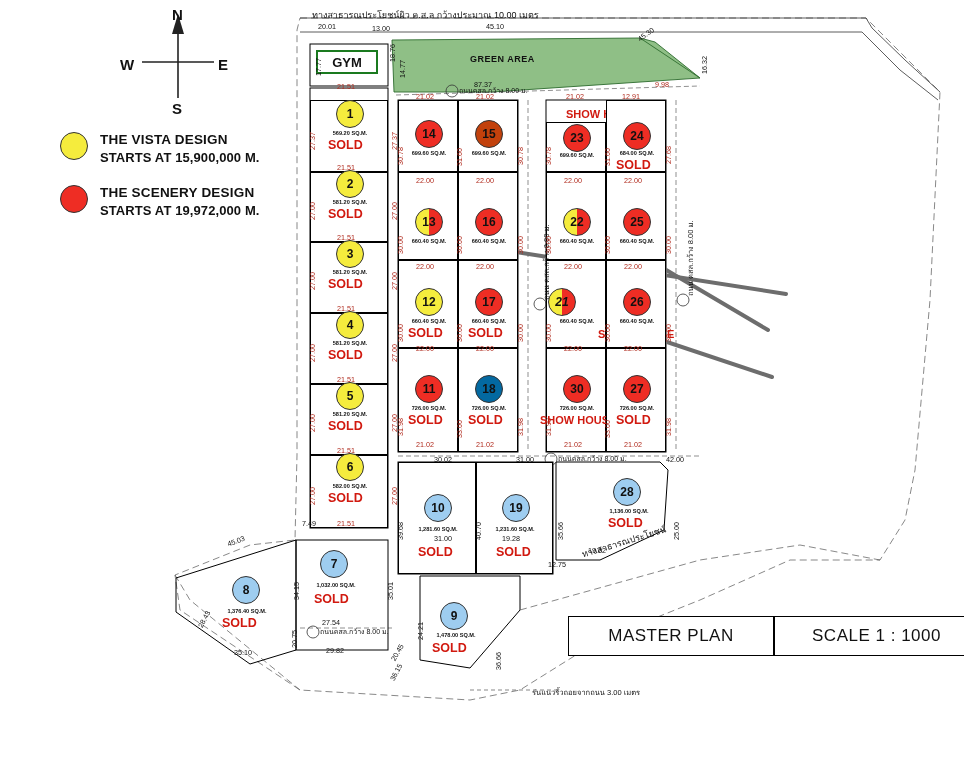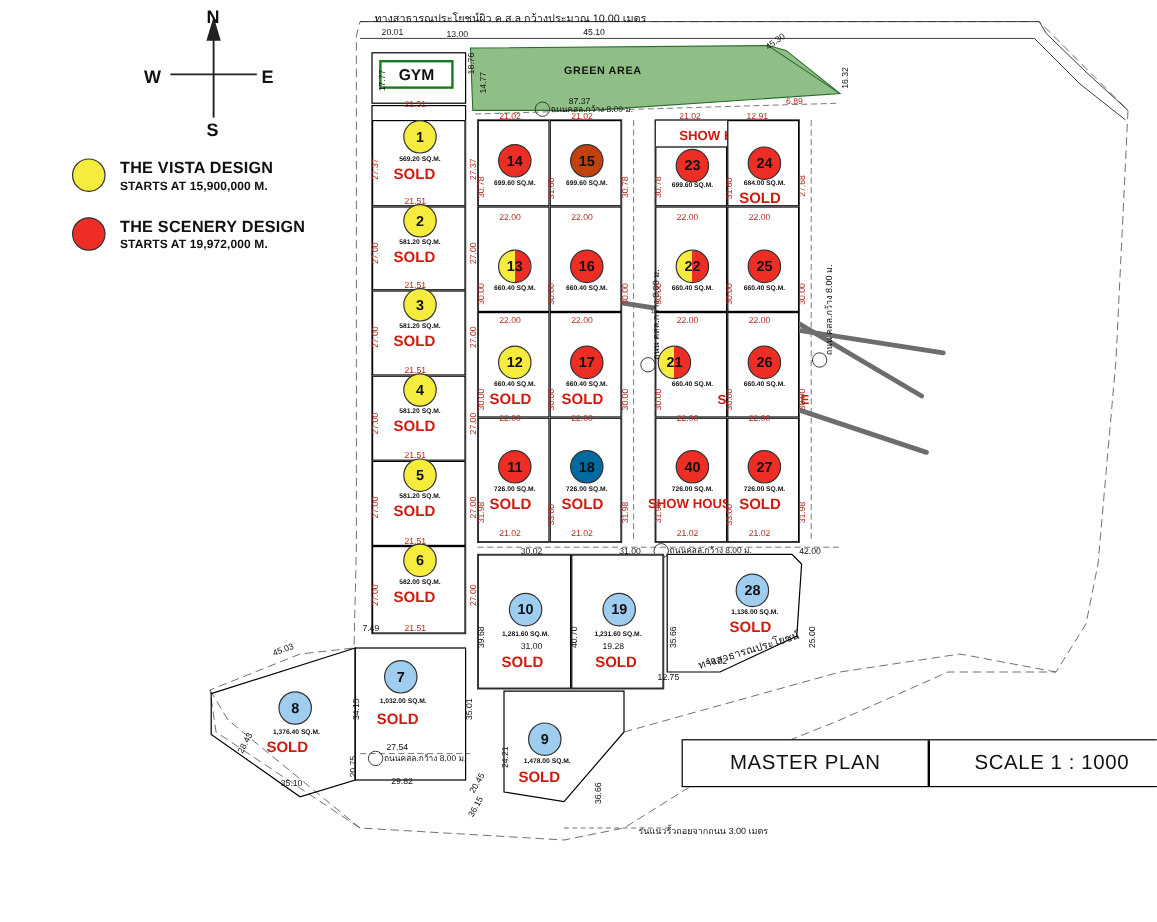--- a/index.html
+++ b/index.html
@@ -10,21 +10,21 @@
   svg{position:absolute;left:0;top:0;width:964px;height:768px;overflow:visible;}
 
   
   .compass-letter{font-size:15px;font-weight:bold;}
 
   
   .legend{position:absolute;left:60px;top:132px;width:250px;}
   .legend-row{display:flex;align-items:flex-start;margin-bottom:20px;}
   .legend-dot{width:26px;height:26px;border-radius:50%;border:1px solid #333;flex:0 0 auto;margin-right:12px;}
   .legend-title{font-size:13.5px;font-weight:bold;letter-spacing:.2px;line-height:15px;}
-  .legend-sub{font-size:10px;font-weight:bold;letter-spacing:.1px;margin-top:3px;color:#111;}
+  .legend-sub{font-size:13px;font-weight:bold;letter-spacing:.1px;margin-top:3px;color:#111;}
 
   
   .plot{position:absolute;box-sizing:border-box;border:1px solid #000;background:#fff;}
   .badge{position:absolute;width:26px;height:26px;border-radius:50%;border:1px solid #333;
          display:flex;align-items:center;justify-content:center;font-size:12px;font-weight:bold;color:#111;}
   .area{position:absolute;font-size:5.6px;font-weight:bold;color:#111;white-space:nowrap;text-align:center;}
   .sold{position:absolute;font-size:12.5px;font-weight:bold;color:#d11a10;white-space:nowrap;}
   .showhouse{position:absolute;font-size:11px;font-weight:bold;color:#d11a10;white-space:nowrap;}
   .dim{position:absolute;font-size:7.2px;color:#b02a1d;white-space:nowrap;}
   .dimv{position:absolute;font-size:7.2px;color:#b02a1d;white-space:nowrap;
@@ -206,29 +206,29 @@
   <div class="sold" style="left:616px;top:158px;">SOLD</div>
 
   <div class="plot" style="left:546px;top:172px;width:60px;height:88px;"></div>
   <div class="badge" style="left:563px;top:208px;background:linear-gradient(90deg,#f5ec3d 50%,#ee2d24 50%);">22</div>
   <div class="area" style="left:552px;top:238px;width:50px;">660.40 SQ.M.</div>
   <div class="plot" style="left:606px;top:172px;width:60px;height:88px;"></div>
   <div class="badge" style="left:623px;top:208px;background:#ee2d24;">25</div>
   <div class="area" style="left:612px;top:238px;width:50px;">660.40 SQ.M.</div>
 
   <div class="plot" style="left:546px;top:260px;width:60px;height:88px;"></div>
-  <div class="badge" style="left:548px;top:288px;background:linear-gradient(90deg,#f5ec3d 50%,#ee2d24 50%);">21</div>
+  <div class="badge" style="left:548px;top:288px;background:linear-gradient(90deg,#f5ec3d 50%,#ee2d24 50%);font-style:italic;">21</div>
   <div class="area" style="left:552px;top:318px;width:50px;">660.40 SQ.M.</div>
   <div class="showhouse" style="left:598px;top:328px;">SHOW HOUSE</div>
   <div class="plot" style="left:606px;top:260px;width:60px;height:88px;"></div>
   <div class="badge" style="left:623px;top:288px;background:#ee2d24;">26</div>
   <div class="area" style="left:612px;top:318px;width:50px;">660.40 SQ.M.</div>
 
   <div class="plot" style="left:546px;top:348px;width:60px;height:104px;"></div>
-  <div class="badge" style="left:563px;top:375px;background:#ee2d24;">40</div>
+  <div class="badge" style="left:563px;top:375px;background:#ee2d24;">30</div>
   <div class="area" style="left:552px;top:405px;width:50px;">726.00 SQ.M.</div>
   <div class="showhouse" style="left:540px;top:414px;">SHOW HOUSE</div>
   <div class="plot" style="left:606px;top:348px;width:60px;height:104px;"></div>
   <div class="badge" style="left:623px;top:375px;background:#ee2d24;">27</div>
   <div class="area" style="left:612px;top:405px;width:50px;">726.00 SQ.M.</div>
   <div class="sold" style="left:616px;top:413px;">SOLD</div>
 
   <div class="plot" style="left:398px;top:462px;width:78px;height:112px;"></div>
   <div class="badge" style="left:424px;top:494px;background:#9ecdf0;">10</div>
   <div class="area" style="left:410px;top:526px;width:56px;">1,281.60 SQ.M.</div>
@@ -312,21 +312,21 @@
   <div class="dimv" style="left:516px;top:254px;">30.00</div>
   <div class="dimv" style="left:396px;top:342px;">30.00</div>
   <div class="dimv" style="left:455px;top:342px;">30.00</div>
   <div class="dimv" style="left:516px;top:342px;">30.00</div>
   <div class="dimv" style="left:396px;top:436px;">31.98</div>
   <div class="dimv" style="left:455px;top:438px;">33.00</div>
   <div class="dimv" style="left:516px;top:436px;">31.98</div>
 
   <div class="dim" style="left:566px;top:92px;">21.02</div>
   <div class="dim" style="left:622px;top:92px;">12.91</div>
-  <div class="dim" style="left:655px;top:80px;">6.89</div>
+  <div class="dim" style="left:655px;top:80px;">9.98</div>
   <div class="dim" style="left:564px;top:176px;">22.00</div>
   <div class="dim" style="left:624px;top:176px;">22.00</div>
   <div class="dim" style="left:564px;top:262px;">22.00</div>
   <div class="dim" style="left:624px;top:262px;">22.00</div>
   <div class="dim" style="left:564px;top:344px;">22.00</div>
   <div class="dim" style="left:624px;top:344px;">22.00</div>
   <div class="dim" style="left:564px;top:440px;">21.02</div>
   <div class="dim" style="left:624px;top:440px;">21.02</div>
   <div class="dimv" style="left:544px;top:165px;">30.78</div>
   <div class="dimv" style="left:603px;top:166px;">31.60</div>

